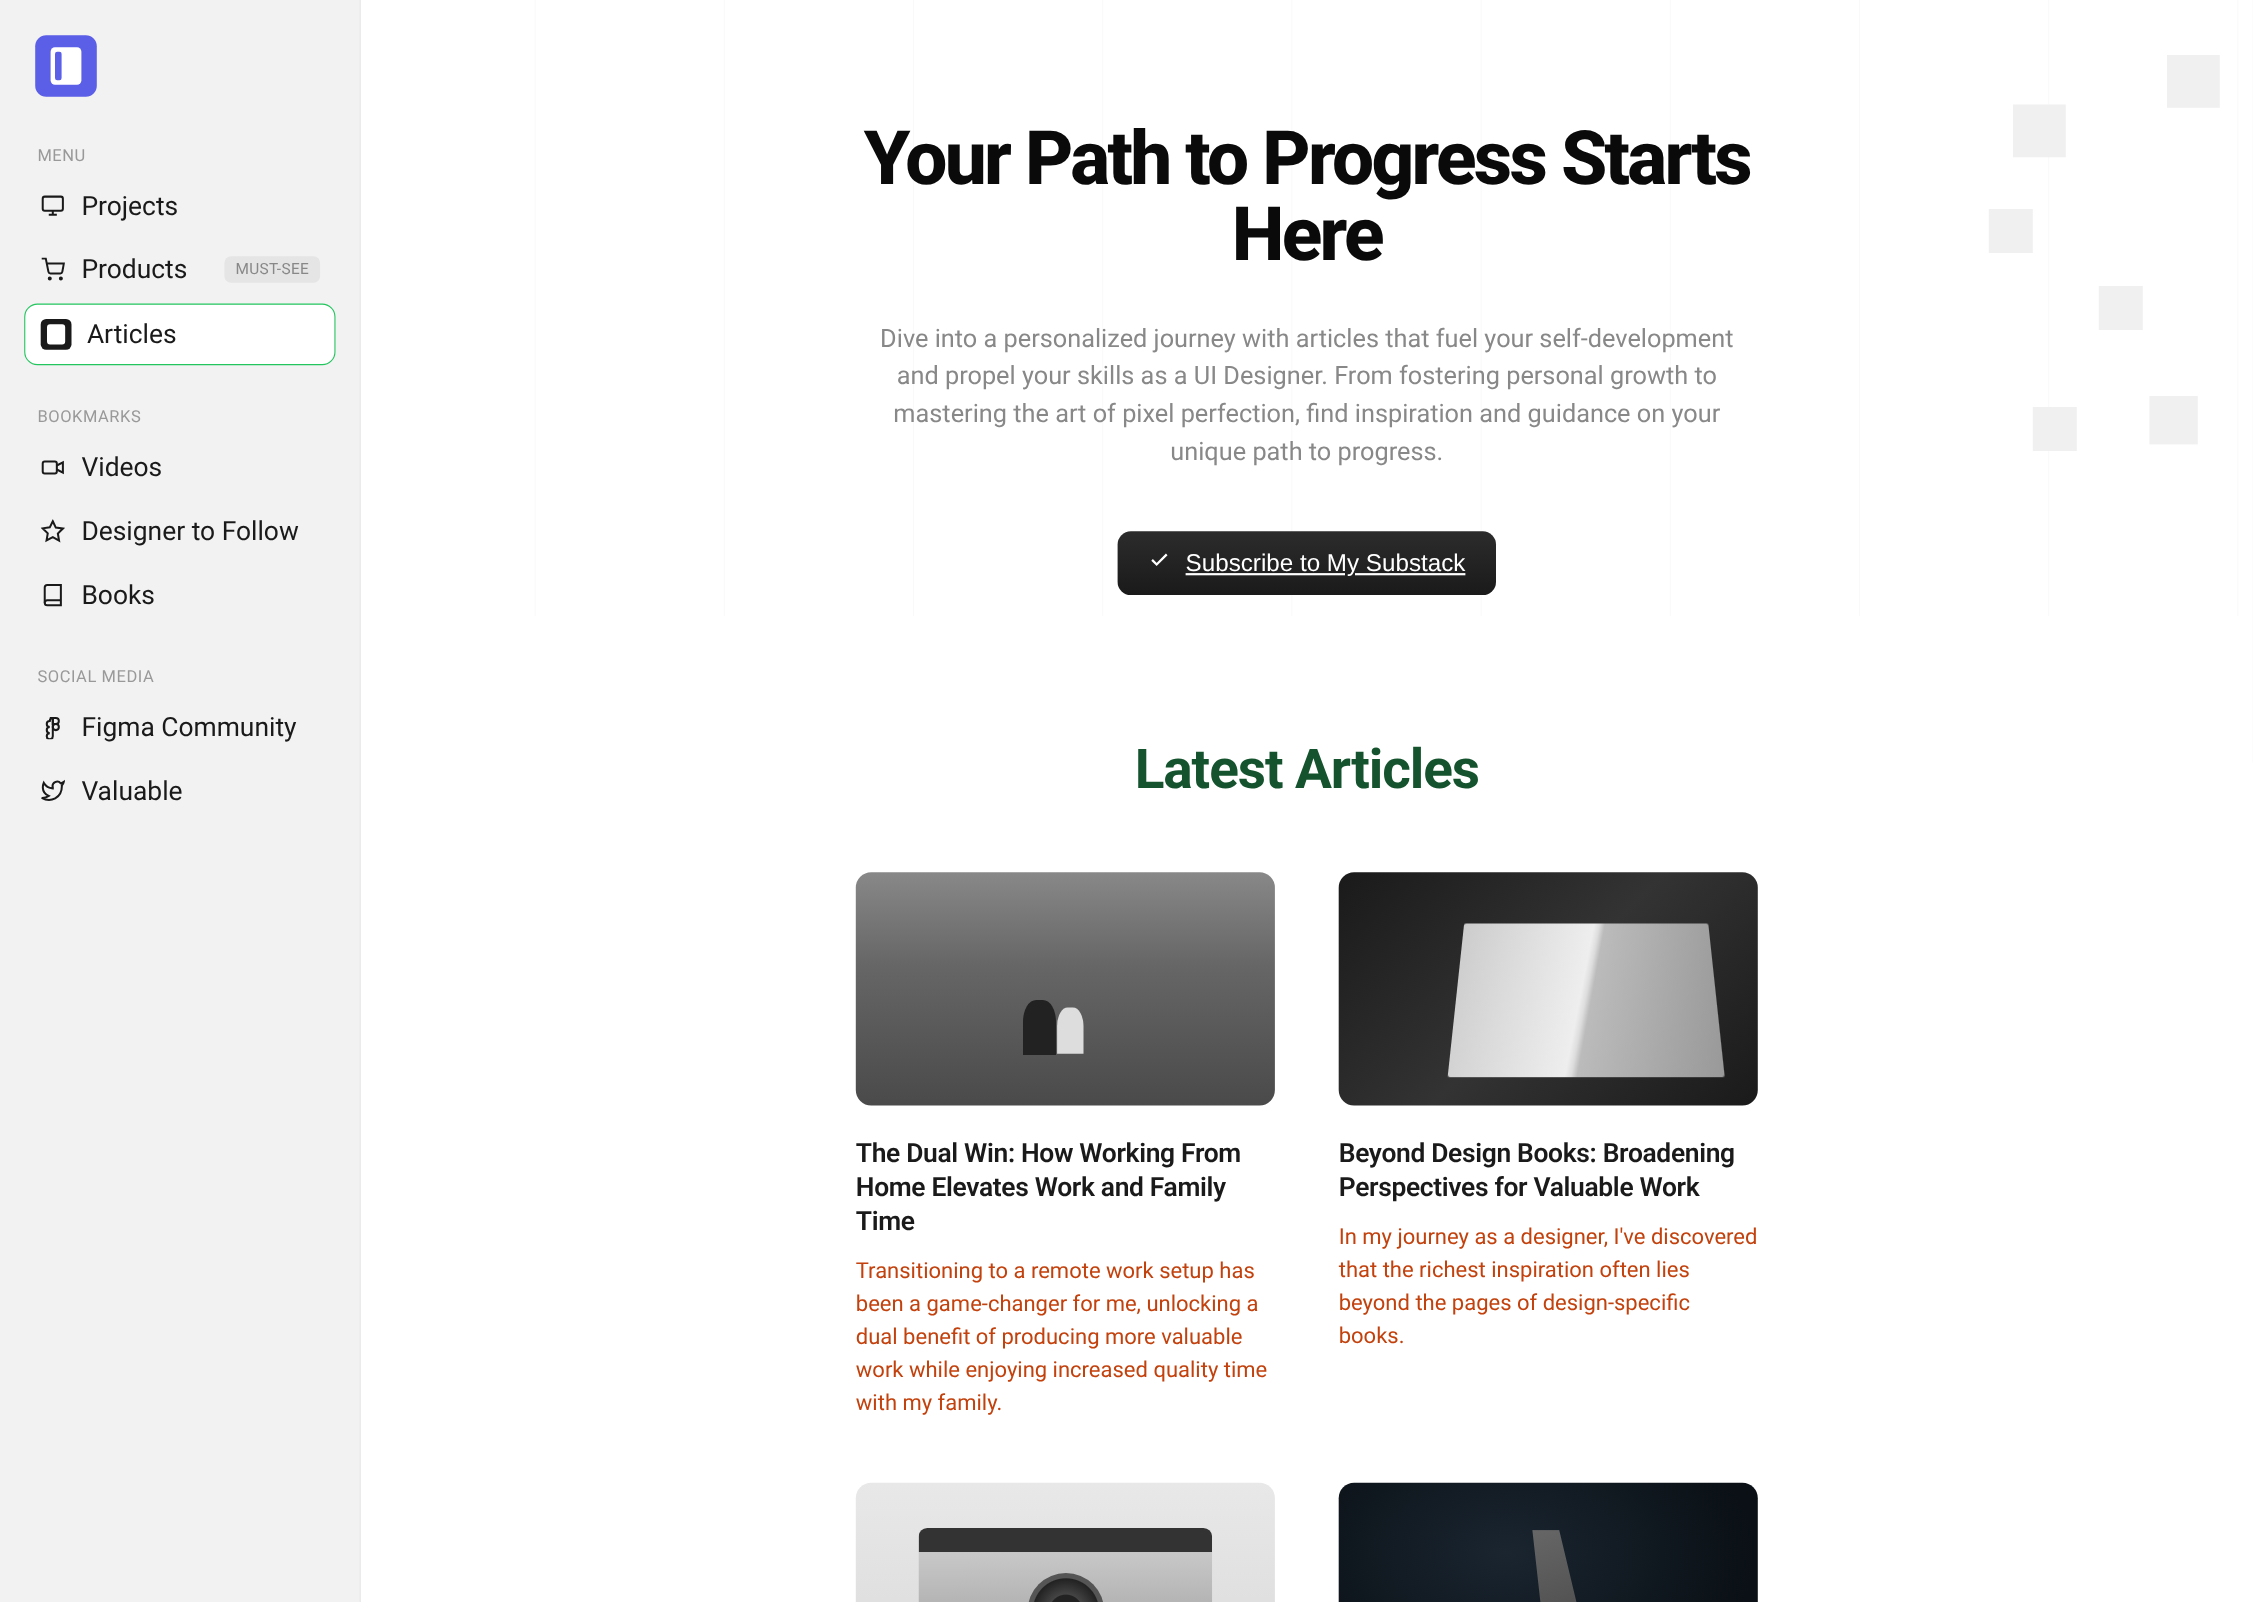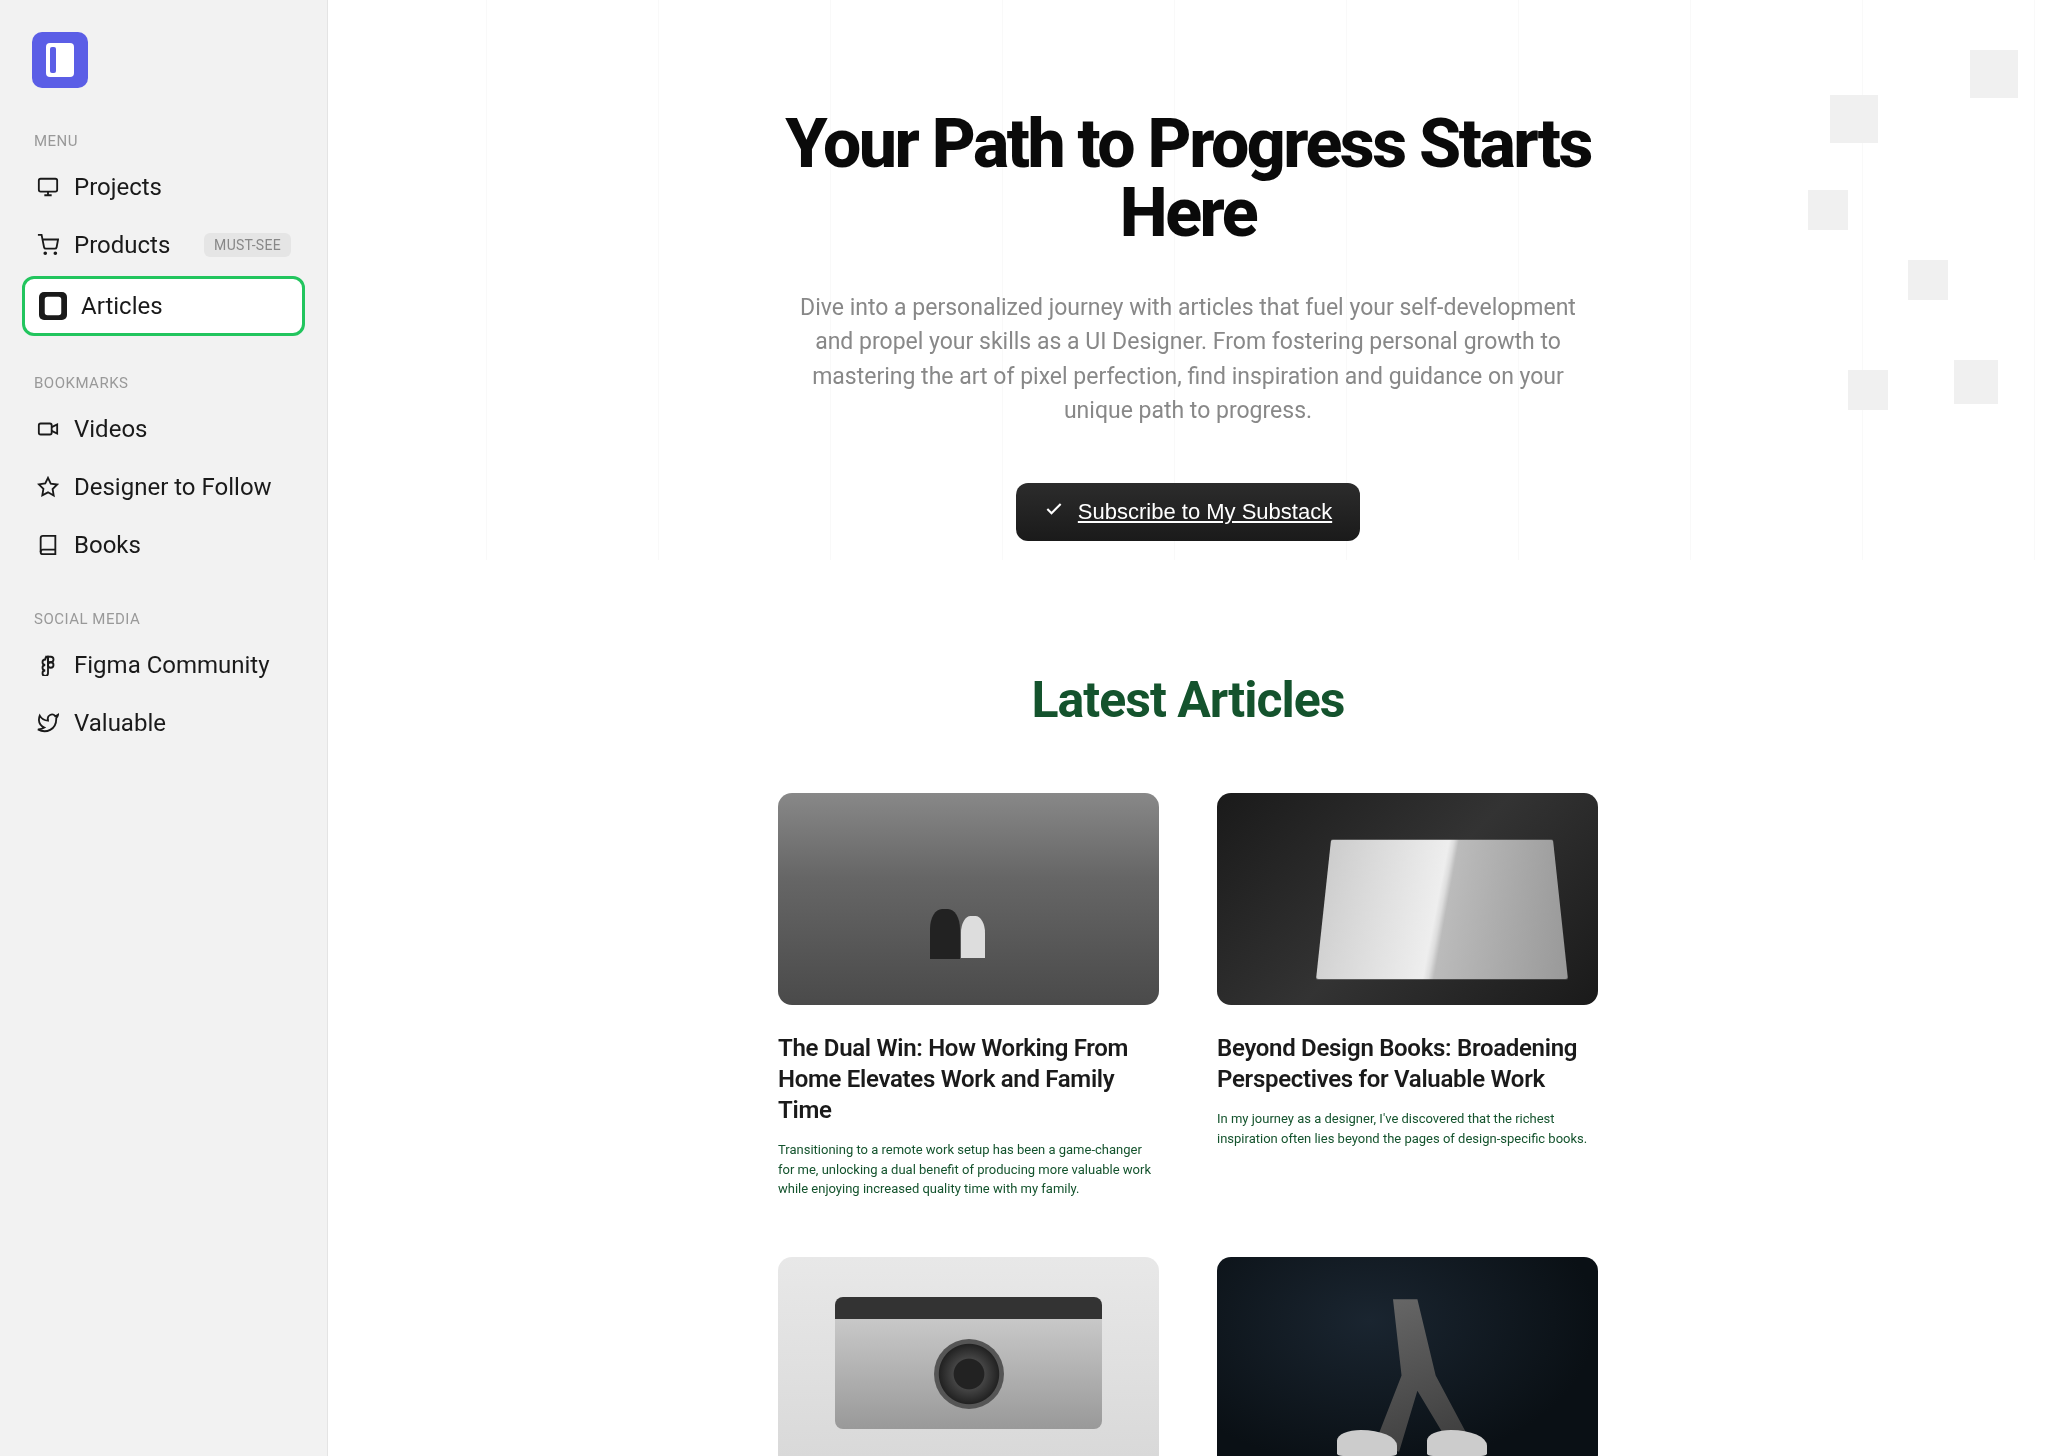--- a/index.html
+++ b/index.html
@@ -61,21 +61,21 @@
   gap: 14px;
   padding: 13px 14px;
   border-radius: 12px;
   cursor: pointer;
   font-size: 24px;
   color: #1a1a1a;
   margin-bottom: 4px;
 }
 .nav-item.active {
   background: #fff;
-  border: 3px solid #22c55e;
+  border: 1px solid #22c55e;
 }
 .nav-item .icon {
   width: 24px;
   height: 24px;
   display: flex;
   align-items: center;
   justify-content: center;
   flex-shrink: 0;
 }
 .nav-item .icon svg { width: 22px; height: 22px; }
@@ -188,23 +188,23 @@
 }
 .article-title {
   font-size: 24px;
   font-weight: 600;
   line-height: 1.3;
   color: #1a1a1a;
   margin-bottom: 14px;
   letter-spacing: -0.3px;
 }
 .article-excerpt {
-  font-size: 13px;
+  font-size: 20px;
   line-height: 1.5;
-  color: #14532d;
+  color: #c2410c;
 }
 
 .img-field {
   background: linear-gradient(to bottom, #888 0%, #666 40%, #4a4a4a 100%);
   position: relative;
 }
 .img-field::before {
   content:''; position:absolute; top:55%; left:40%; width:30px; height:50px; background:#222; border-radius:40% 40% 0 0;
 }
 .img-field::after {

